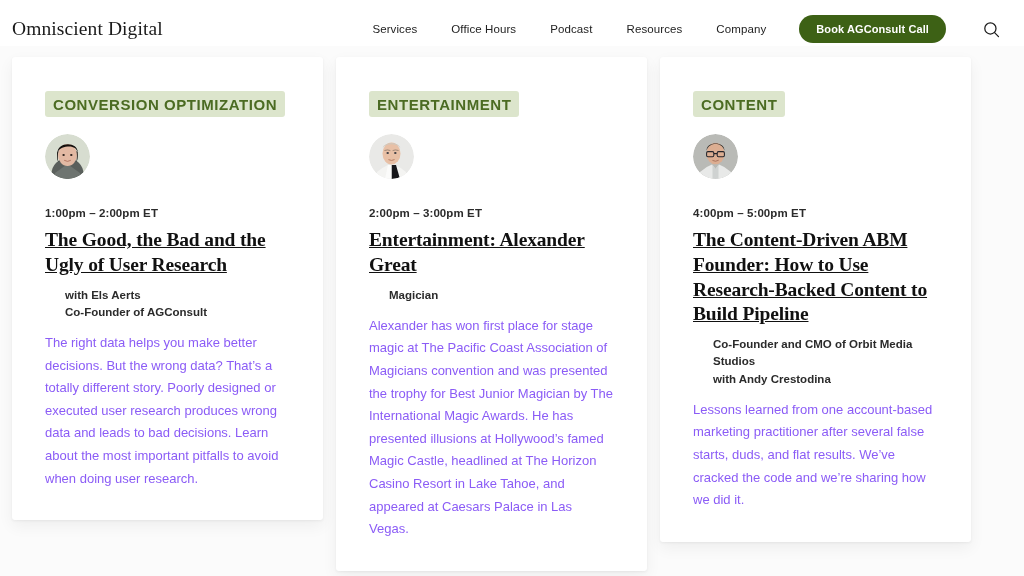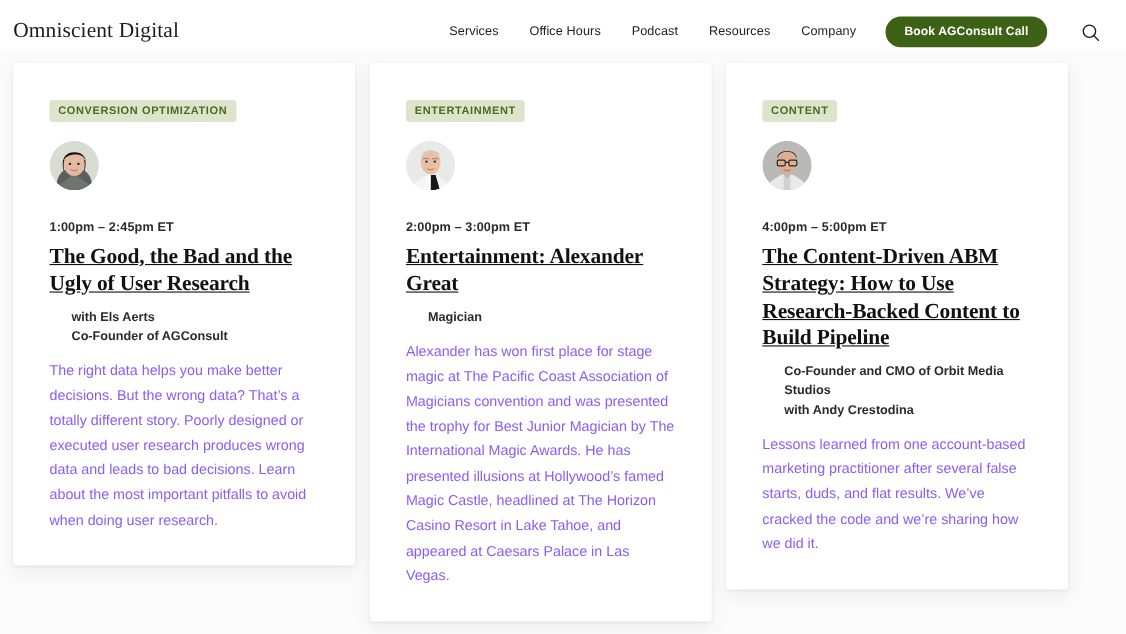--- a/index.html
+++ b/index.html
@@ -32,21 +32,21 @@
     font-size: 19.5px;
     letter-spacing: 0.1px;
     color: #1b1b1b;
     white-space: nowrap;
   }
 
   .nav {
     margin-left: auto;
     display: flex;
     align-items: center;
-    gap: 2px;
+    gap: 8px;
   }
 
   .nav-link {
     font-size: 11.5px;
     color: #222222;
     text-decoration: none;
     padding: 0 13px;
     white-space: nowrap;
     letter-spacing: 0.1px;
   }
@@ -93,21 +93,21 @@
     background: #ffffff;
     border-radius: 3px;
     box-shadow: 0 1px 3px rgba(0,0,0,0.055), 0 6px 16px rgba(0,0,0,0.055);
     padding: 34px 32px 30px 33px;
   }
 
   .badge {
     display: inline-block;
     background: #dce5cc;
     color: #4b6b22;
-    font-size: 10px;
+    font-size: 15px;
     font-weight: bold;
     letter-spacing: 0.55px;
     padding: 5px 8px 4px 8px;
     border-radius: 3px;
     margin-bottom: 17px;
   }
 
   .avatar {
     width: 45px;
     height: 45px;
@@ -197,21 +197,21 @@
           <path d="M12.5 19 C12 8 33 7 32.8 19 C32 14 28 12 22.5 12.5 C17 13 13.8 15 12.5 19 Z" fill="#14100e"></path>
           <path d="M12.2 18 C11.6 24 12.6 27 13.4 28 C12.4 22 13 19 13.6 17 Z" fill="#14100e"></path>
           <path d="M32.6 18 C33.2 24 32.2 27 31.4 28 C32.4 22 31.9 19 31.3 17 Z" fill="#14100e"></path>
           <ellipse cx="18.6" cy="21" rx="1.2" ry="1" fill="#2a211c"></ellipse>
           <ellipse cx="26.3" cy="21" rx="1.2" ry="1" fill="#2a211c"></ellipse>
           <path d="M19.5 26.5 Q22.5 28.5 25.5 26.5" fill="none" stroke="#b0705c" stroke-width="0.9" stroke-linecap="round"></path>
         </g>
       </svg>
     </span>
 
-    <div class="session-time">1:00pm – 2:45pm ET</div>
+    <div class="session-time">1:00pm – 2:00pm ET</div>
     <h2 class="session-title">The Good, the Bad and the Ugly of User Research</h2>
     <div class="speaker">
       <div>with Els Aerts</div>
       <div>Co-Founder of AGConsult</div>
     </div>
     <p class="session-desc">The right data helps you make better decisions. But the wrong data? That’s a totally different story. Poorly designed or executed user research produces wrong data and leads to bad decisions. Learn about the most important pitfalls to avoid when doing user research.</p>
   </article>
 
   <article class="card">
     <span class="badge">ENTERTAINMENT</span>
@@ -265,21 +265,21 @@
           <path d="M13.6 16.5 C13 7 32 7 31.4 16.5 C30 11.5 26 10 22.5 10 C19 10 15 11.5 13.6 16.5 Z" fill="#2e2b28"></path>
           <rect x="13.6" y="17.6" width="7.2" height="5.2" rx="1.3" fill="none" stroke="#24242a" stroke-width="1.05"></rect>
           <rect x="24.2" y="17.6" width="7.2" height="5.2" rx="1.3" fill="none" stroke="#24242a" stroke-width="1.05"></rect>
           <line x1="20.8" y1="19.6" x2="24.2" y2="19.6" stroke="#24242a" stroke-width="1.05"></line>
           <path d="M19.8 26.6 Q22.5 28.2 25.4 26.4" fill="none" stroke="#a8705a" stroke-width="0.9" stroke-linecap="round"></path>
         </g>
       </svg>
     </span>
 
     <div class="session-time">4:00pm – 5:00pm ET</div>
-    <h2 class="session-title">The Content-Driven ABM Strategy: How to Use Research-Backed Content to Build Pipeline</h2>
+    <h2 class="session-title">The Content-Driven ABM Founder: How to Use Research-Backed Content to Build Pipeline</h2>
     <div class="speaker">
       <div>Co-Founder and CMO of Orbit Media Studios</div>
       <div>with Andy Crestodina</div>
     </div>
     <p class="session-desc">Lessons learned from one account-based marketing practitioner after several false starts, duds, and flat results. We’ve cracked the code and we’re sharing how we did it.</p>
   </article>
 
 </main>
 
 </body></html>

